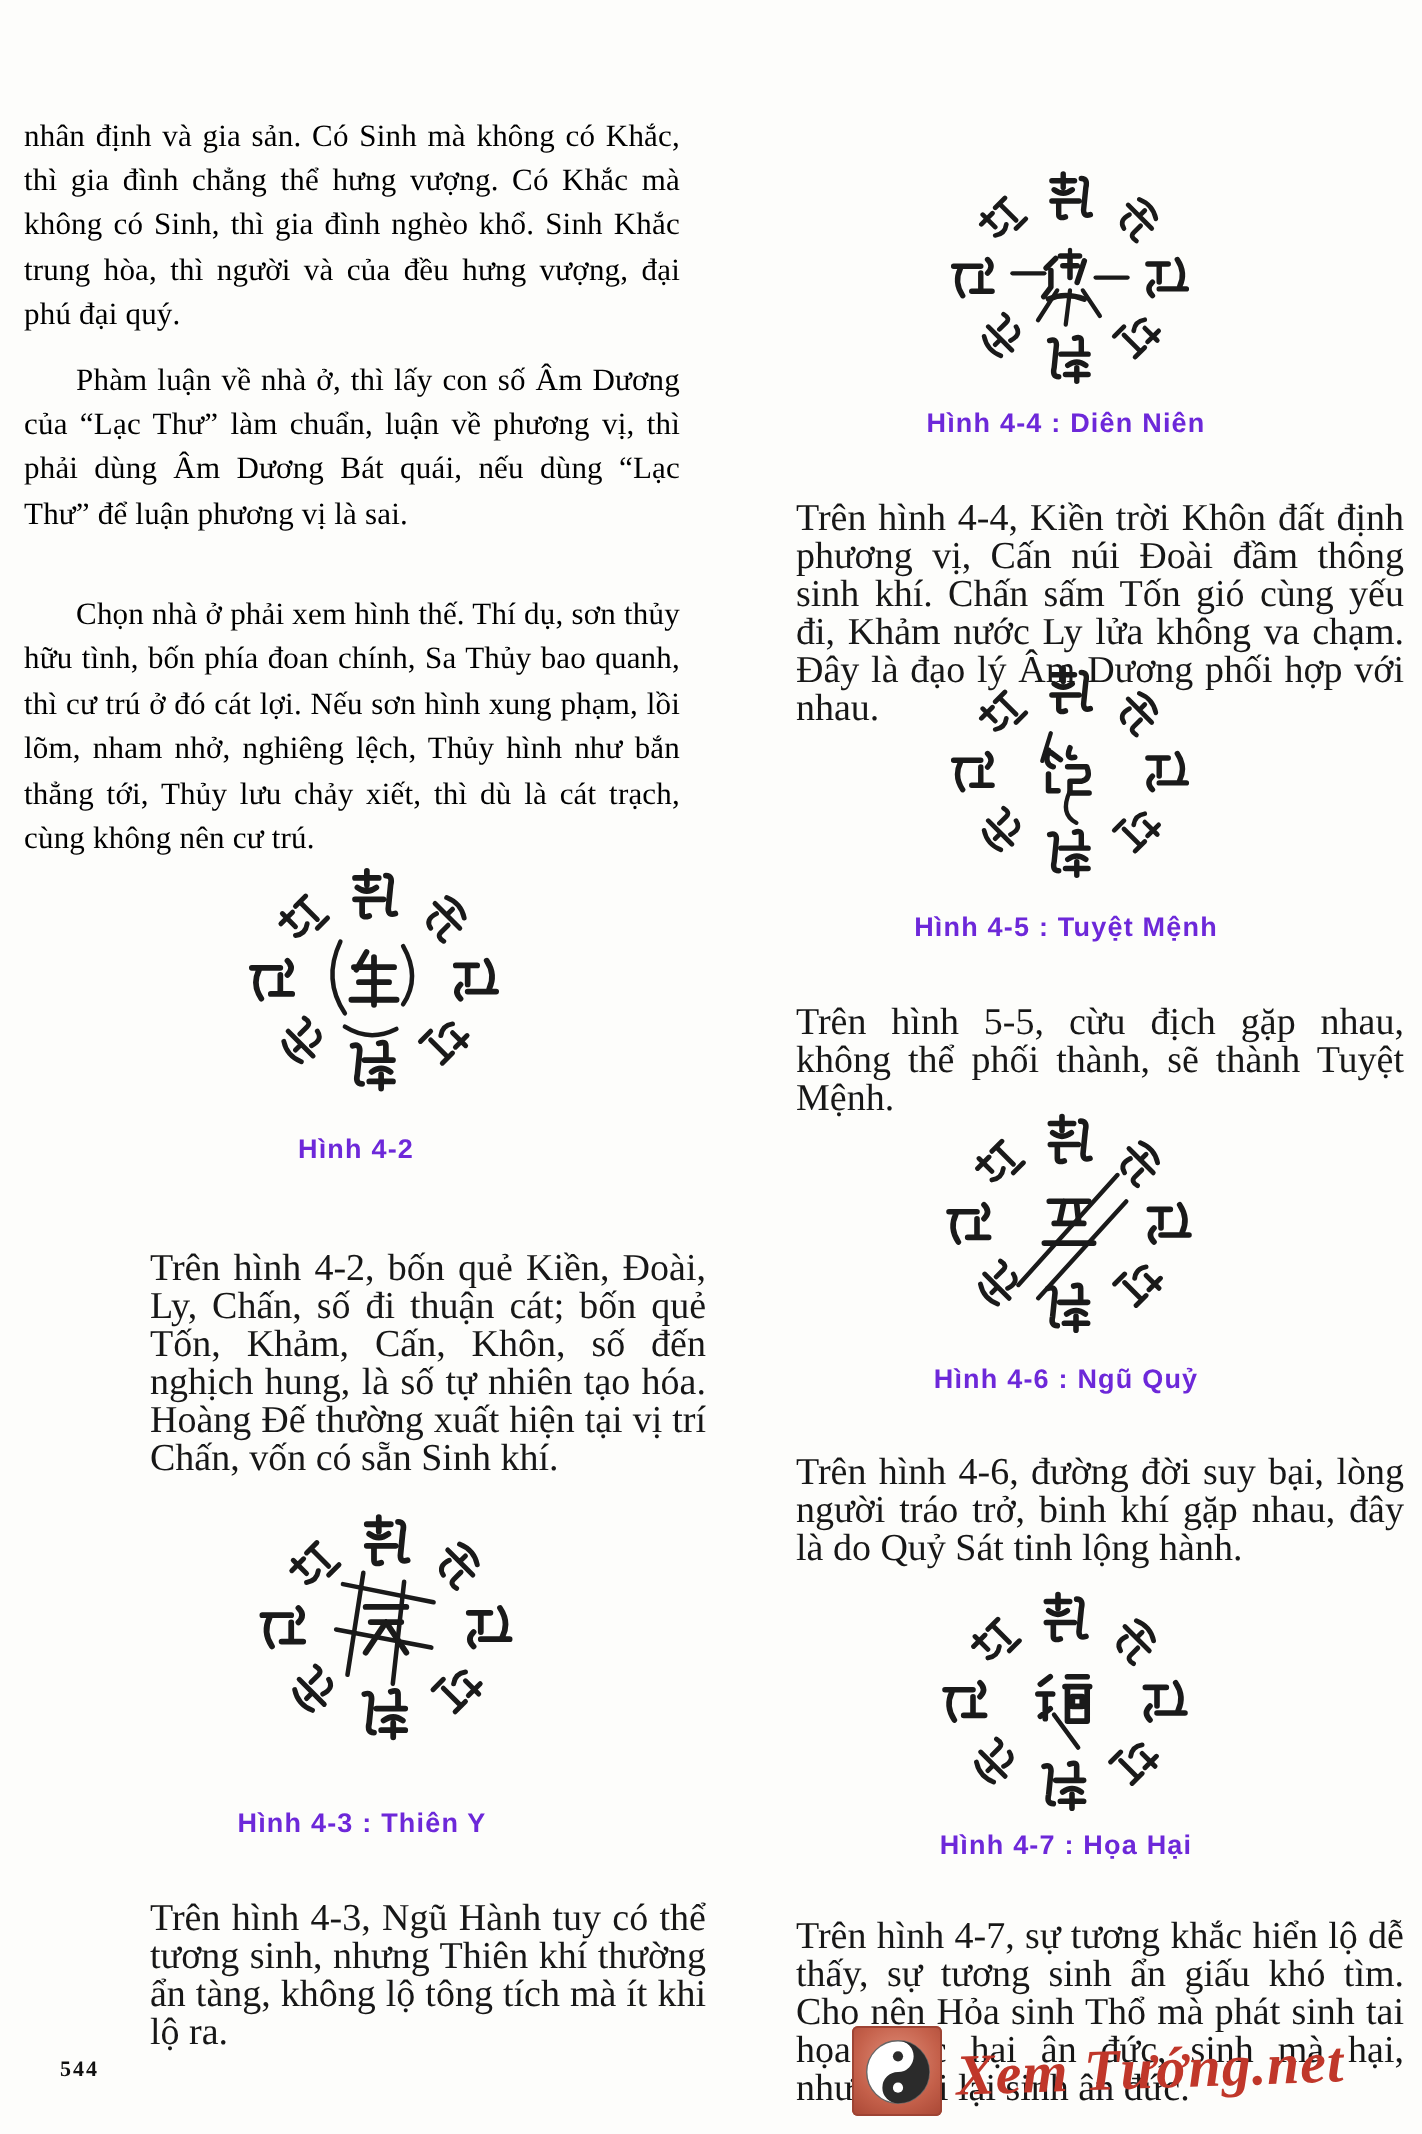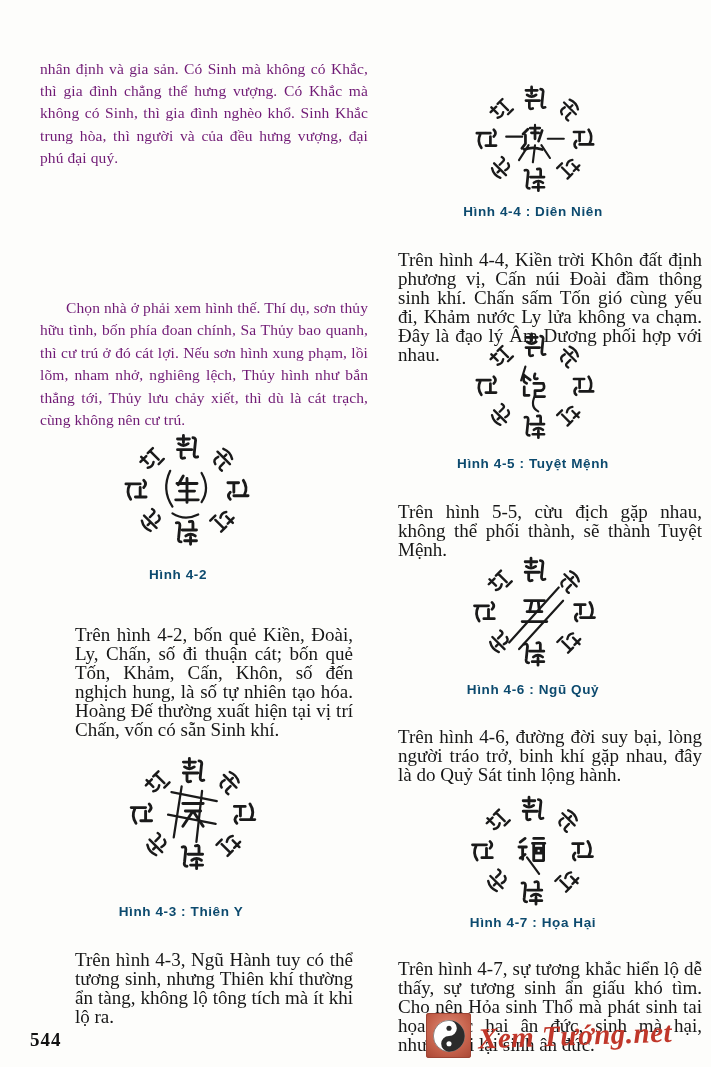--- a/index.html
+++ b/index.html
@@ -6,44 +6,44 @@
   body{
     width:711px;height:1067px;
     background:#f6f6f4;
     font-family:"Liberation Serif","DejaVu Serif",serif;
   }
   .page{
     position:relative;width:711px;height:1067px;
     background:#fdfdfb;color:#161616;overflow:hidden;
   }
   .para{
-    position:absolute;left:40px;width:328px;
+    position:absolute;left:12px;width:328px;
     font-size:15.5px;line-height:22.4px;text-align:justify;
-    color:#701a75;letter-spacing:0.1px;
+    color:#000000;letter-spacing:0.1px;
   }
   .para.indent{text-indent:26px;}
   .p1{top:42px;}
   .p2{top:164px;}
   .p3{top:265px;margin-top:32px;}
   .figcap{
     position:absolute;
     font-family:"Liberation Sans","DejaVu Sans",sans-serif;
     font-size:13.5px;font-weight:700;letter-spacing:0.6px;
-    color:#0c4a6e;text-align:center;
+    color:#6d28d9;text-align:center;
   }
   .capbody{
     position:absolute;
     font-size:19px;line-height:19px;text-align:justify;
     color:#171717;
   }
   .diag{position:absolute;}
   .diag svg{display:block;width:100%;height:auto;}
   .page-number{
     position:absolute;left:30px;top:1029px;
-    font-size:19px;font-weight:700;color:#111;letter-spacing:1px;
+    font-size:11px;font-weight:700;color:#111;letter-spacing:1px;
   }
   .logo{
     position:absolute;left:426px;top:1013px;
     display:flex;align-items:center;gap:7px;
   }
   .logo-box{
     width:45px;height:45px;border-radius:3px;
     background:radial-gradient(circle at 50% 40%, #e2907b 0%, #c4604a 60%, #a84634 100%);
     display:flex;align-items:center;justify-content:center;
     box-shadow:0 0 0 1px #9e4434 inset;
@@ -56,20 +56,21 @@
     transform:rotate(-2deg);
     letter-spacing:0.5px;
   }
 </style>
 </head>
 <body>
 
 <div class="page">
 
   <p class="para p1">nhân định và gia sản. Có Sinh mà không có Khắc, thì gia đình chẳng thể hưng vượng. Có Khắc mà không có Sinh, thì gia đình nghèo khổ. Sinh Khắc trung hòa, thì người và của đều hưng vượng, đại phú đại quý.</p>
+  <p class="para p2 indent">Phàm luận về nhà ở, thì lấy con số Âm Dương của “Lạc Thư” làm chuẩn, luận về phương vị, thì phải dùng Âm Dương Bát quái, nếu dùng “Lạc Thư” để luận phương vị là sai.</p>
   <p class="para p3 indent">Chọn nhà ở phải xem hình thế. Thí dụ, sơn thủy hữu tình, bốn phía đoan chính, Sa Thủy bao quanh, thì cư trú ở đó cát lợi. Nếu sơn hình xung phạm, lồi lõm, nham nhở, nghiêng lệch, Thủy hình như bắn thẳng tới, Thủy lưu chảy xiết, thì dù là cát trạch, cùng không nên cư trú.</p>
 
   <div class="diag" style="left:103px;top:426px;width:168px;">
       <svg viewBox="0 0 150 120">
         <g fill="none" stroke="#1a1a1a" stroke-linecap="round" stroke-linejoin="round">
           <g transform="translate(75.0,19.0) rotate(0) scale(1.06)">
             <path d="M-8,-7 H2 M-3,-10 V-4 M-7,-3 Q-3,0 1,-3 M-8,2 H4 M-5,2 V8 Q-5,10 -2,9 M5,-8 Q8,-8 7,-4 L6,6 Q6,9 9,8" stroke-width="2.4"></path>
           </g>
           <g transform="translate(106.8,30.1) rotate(45) scale(0.92)">
             <path d="M-7,-8 Q0,-11 6,-7 M-9,-2 H8 M-5,1 Q-7,7 -2,8 M3,1 V6 Q3,9 7,8 M-1,-6 V-2" stroke-width="2.4"></path>

